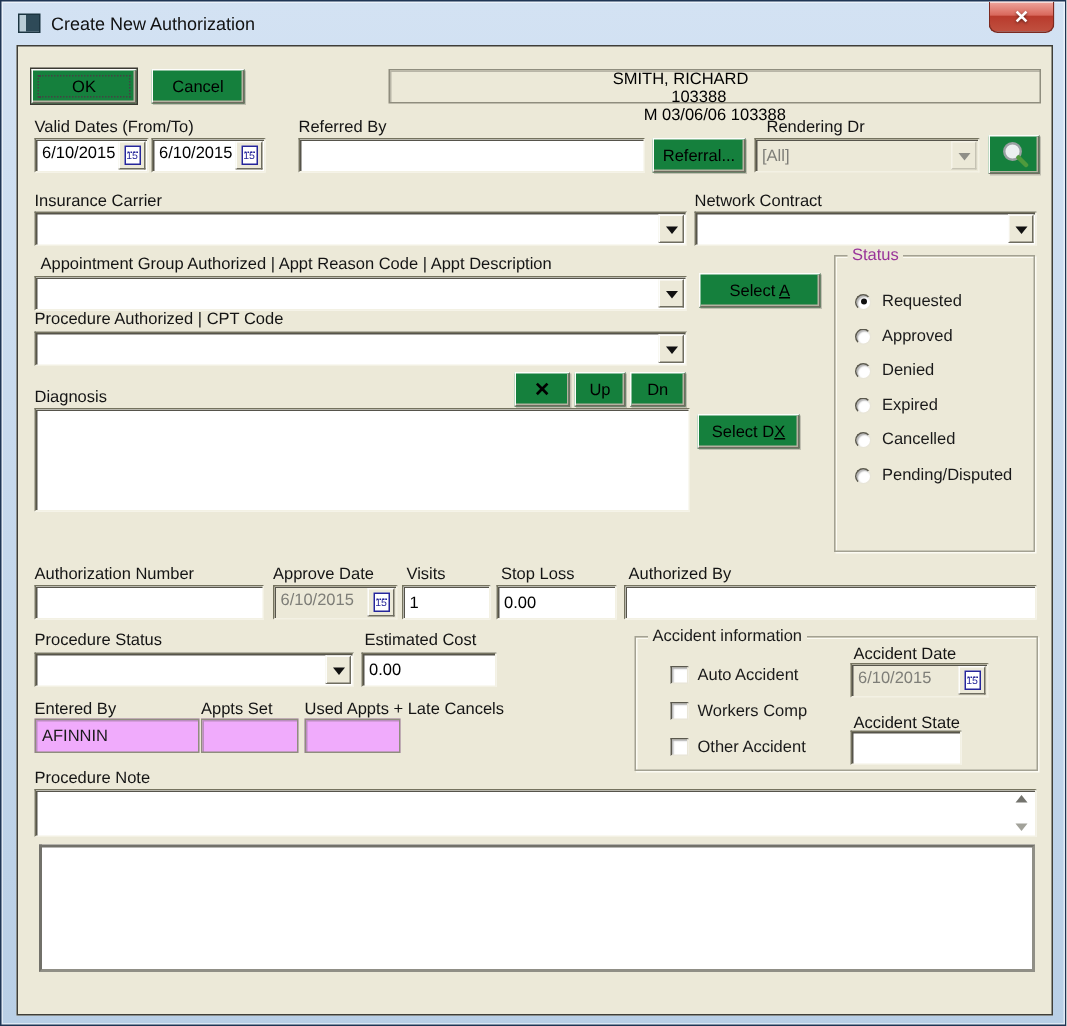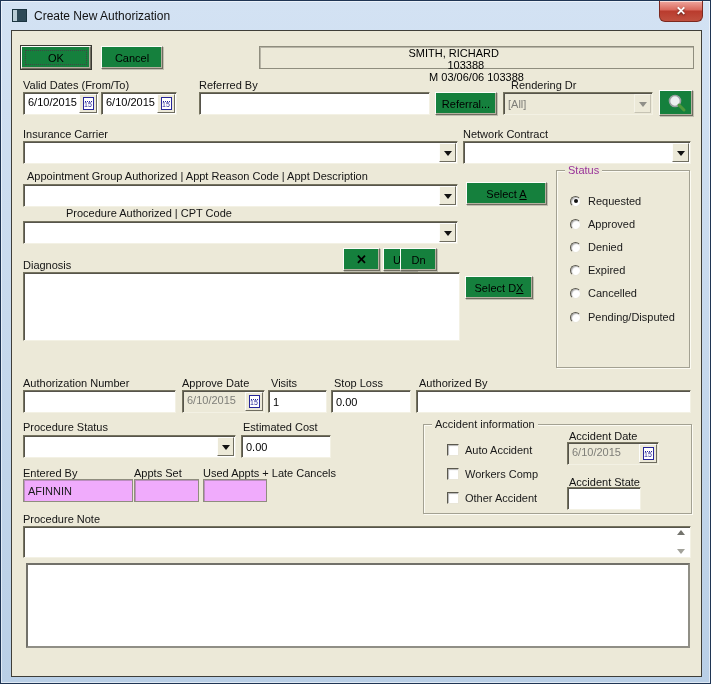--- a/index.html
+++ b/index.html
@@ -170,35 +170,35 @@
     <div class="combo sunken" style="left:11px;top:153px;width:435px;height:23px;">
       <span></span>
       <span class="arrow-btn">
           <span class="tri"></span>
         </span>
     </div>
     <div class="btn" style="left:454px;top:151px;width:81px;height:23px;">
       <span><span>Select </span><span class="u">A</span></span>
     </div>
 
-    <div class="lbl" style="left:11px;top:176px;margin-left:43px;">Procedure Authorized | CPT Code</div>
+    <div class="lbl" style="left:11px;top:176px;">Procedure Authorized | CPT Code</div>
     <div class="combo sunken" style="left:11px;top:190px;width:435px;height:23px;">
       <span></span>
       <span class="arrow-btn">
           <span class="tri"></span>
         </span>
     </div>
 
     <div class="btn" style="left:331px;top:217px;width:37px;height:23px;font-weight:bold;font-size:13px;">
       <span>✕</span>
     </div>
     <div class="btn" style="left:371px;top:217px;width:34px;height:23px;">
       <span>Up</span>
     </div>
-    <div class="btn" style="left:388px;top:217px;width:37px;height:23px;">
+    <div class="btn" style="left:408px;top:217px;width:37px;height:23px;">
       <span>Dn</span>
     </div>
     <div class="lbl" style="left:11px;top:228px;">Diagnosis</div>
     <div class="field sunken" style="left:11px;top:241px;width:437px;height:69px;"></div>
     <div class="btn" style="left:453px;top:245px;width:68px;height:23px;">
       <span><span>Select D</span><span class="u">X</span></span>
     </div>
 
     <div class="group" style="left:544px;top:139px;width:134px;height:198px;">
       <span class="group-label status-label">Status</span>

